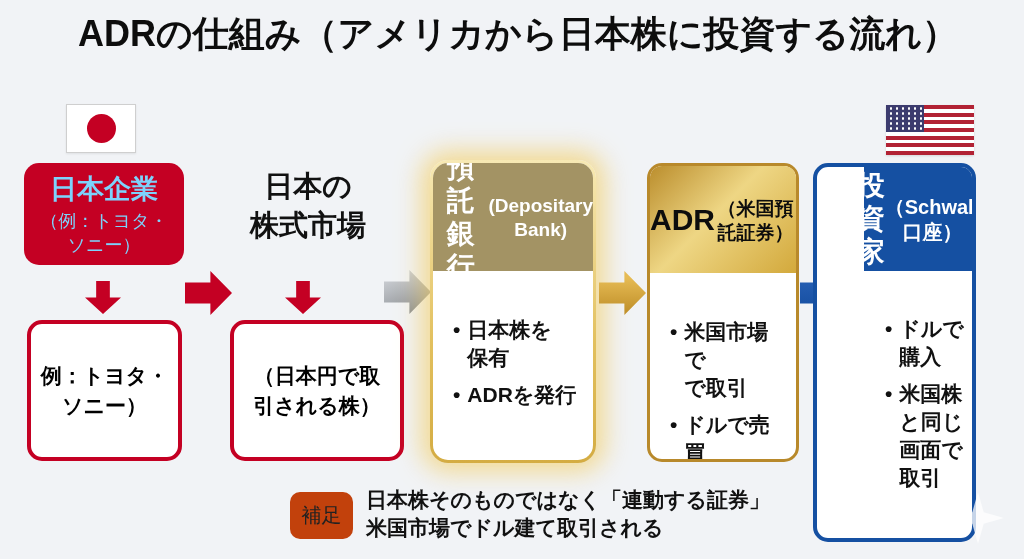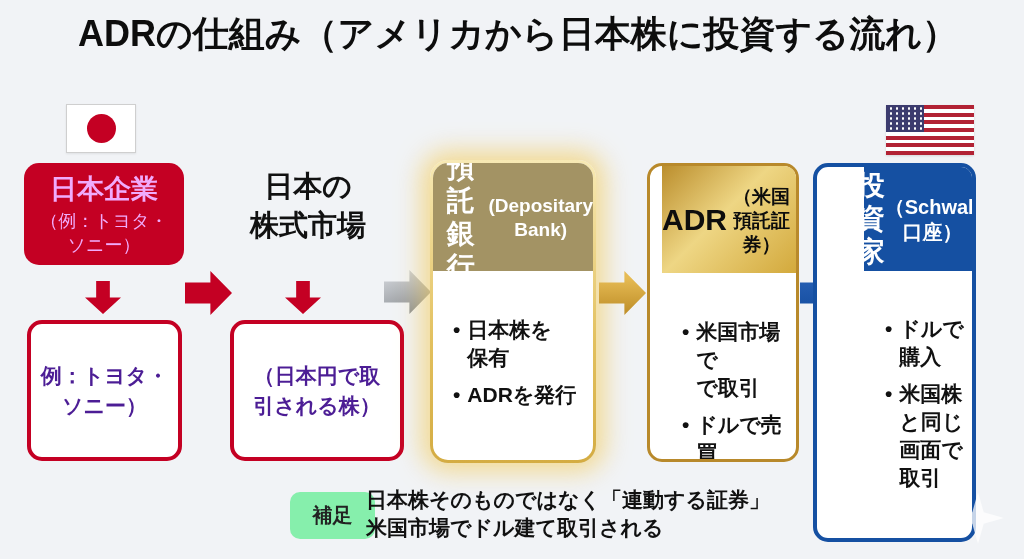--- a/index.html
+++ b/index.html
@@ -35,40 +35,40 @@
   }
   .us-canton{
     position:absolute;left:0;top:0;width:38px;height:27px;background:#3c3b6e;
     background-image:radial-gradient(circle,#ffffff 1px,rgba(255,255,255,0) 1.4px);
     background-size:6px 5px;background-position:2px 1px;
   }
 
   
   .hdr-red{
     position:absolute;left:24px;top:163px;width:160px;height:102px;
-    background:#c40023;border-radius:15px;color:#f0abfc;
+    background:#c40023;border-radius:15px;color:#7dd3fc;
     display:flex;flex-direction:column;align-items:center;justify-content:center;
     text-align:center;padding-top:2px;
   }
   .hdr-red .h-title{font-size:27px;font-weight:800;line-height:32px;}
   .hdr-red .h-sub{font-size:18px;font-weight:400;line-height:24px;white-space:pre-line;margin-top:4px;}
 
   
   .col2-label{
     position:absolute;left:222px;top:167px;width:172px;
     text-align:center;font-size:29px;font-weight:800;color:#111;
     line-height:39px;white-space:pre-line;
   }
 
   
   .d-box{
     position:absolute;top:320px;height:141px;background:#ffffff;
     border:4px solid #c40023;border-radius:15px;
     display:flex;align-items:center;justify-content:center;text-align:center;
-    font-size:21px;font-weight:800;color:#4c1d95;line-height:30px;white-space:pre-line;
+    font-size:21px;font-weight:800;color:#000000;line-height:30px;white-space:pre-line;
   }
   .d-box1{left:27px;width:155px;}
   .d-box2{left:230px;width:174px;}
 
   
   .arrow-right{
     position:absolute;width:47px;height:44px;
     clip-path:polygon(0 26%,54% 26%,54% 0,100% 50%,54% 100%,54% 74%,0 74%);
   }
   .ar-red {left:185px;top:271px;background:#c40023;}
@@ -100,40 +100,40 @@
     padding:3px;border-radius:18px;
     background:linear-gradient(180deg,#f7e9b4,#e2c05e 60%,#d4ac42);
     box-shadow:0 0 24px 9px rgba(243,205,96,.65);
   }
   .card3{position:relative;width:100%;height:100%;}
   .hdr-tan{height:108px;background:#a39364;color:#ffffff;}
   .hdr-tan .h-title{font-size:28px;font-weight:800;line-height:33px;}
   .hdr-tan .h-sub{font-size:19px;font-weight:700;line-height:24px;white-space:pre-line;margin-top:2px;}
 
   
-  .card4{left:647px;top:163px;width:152px;height:299px;border:3px solid #b8892b;padding-left:12px;}
+  .card4{left:647px;top:163px;width:152px;height:299px;border:3px solid #b8892b;}
   .hdr-gold{
     height:107px;color:#0d0d0d;
     background:linear-gradient(135deg,#bb8e2d 0%,#eed684 45%,#d3a93c 100%);
   }
   .hdr-gold .h-title{font-size:30px;font-weight:800;line-height:34px;}
   .hdr-gold .h-sub{font-size:19px;font-weight:800;line-height:24px;margin-top:2px;}
 
   
   .card5{left:813px;top:163px;width:163px;height:379px;border:4px solid #1550a2;padding-left:48px;}
   .hdr-blue{height:105px;background:#1550a2;color:#ffffff;margin:-1px;-1px;}
   .hdr-blue .h-title{font-size:28px;font-weight:800;line-height:33px;}
   .hdr-blue .h-sub{font-size:20px;font-weight:700;line-height:25px;margin-top:3px;}
 
   
   .note-badge{
-    position:absolute;left:290px;top:492px;width:85px;height:47px;
-    background:#86efac;border-radius:10px;
+    position:absolute;left:290px;top:492px;width:63px;height:47px;
+    background:#c2410c;border-radius:10px;
     display:flex;align-items:center;justify-content:center;
-    font-size:20px;font-weight:700;color:#222;
+    font-size:20px;font-weight:400;color:#222;
   }
   .note-text{
     position:absolute;left:366px;top:486px;
     font-size:21px;font-weight:800;color:#111;line-height:28px;white-space:pre-line;
   }
 
   
   .sparkle{
     position:absolute;left:952px;top:492px;width:52px;height:52px;
     background:rgba(255,255,255,.95);

